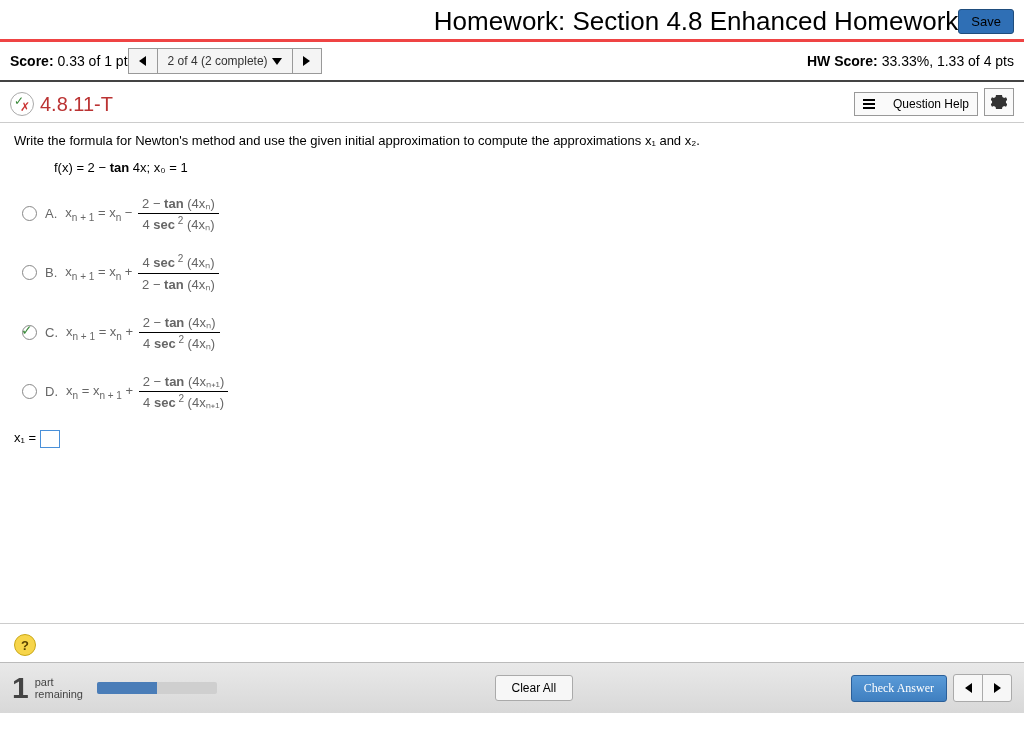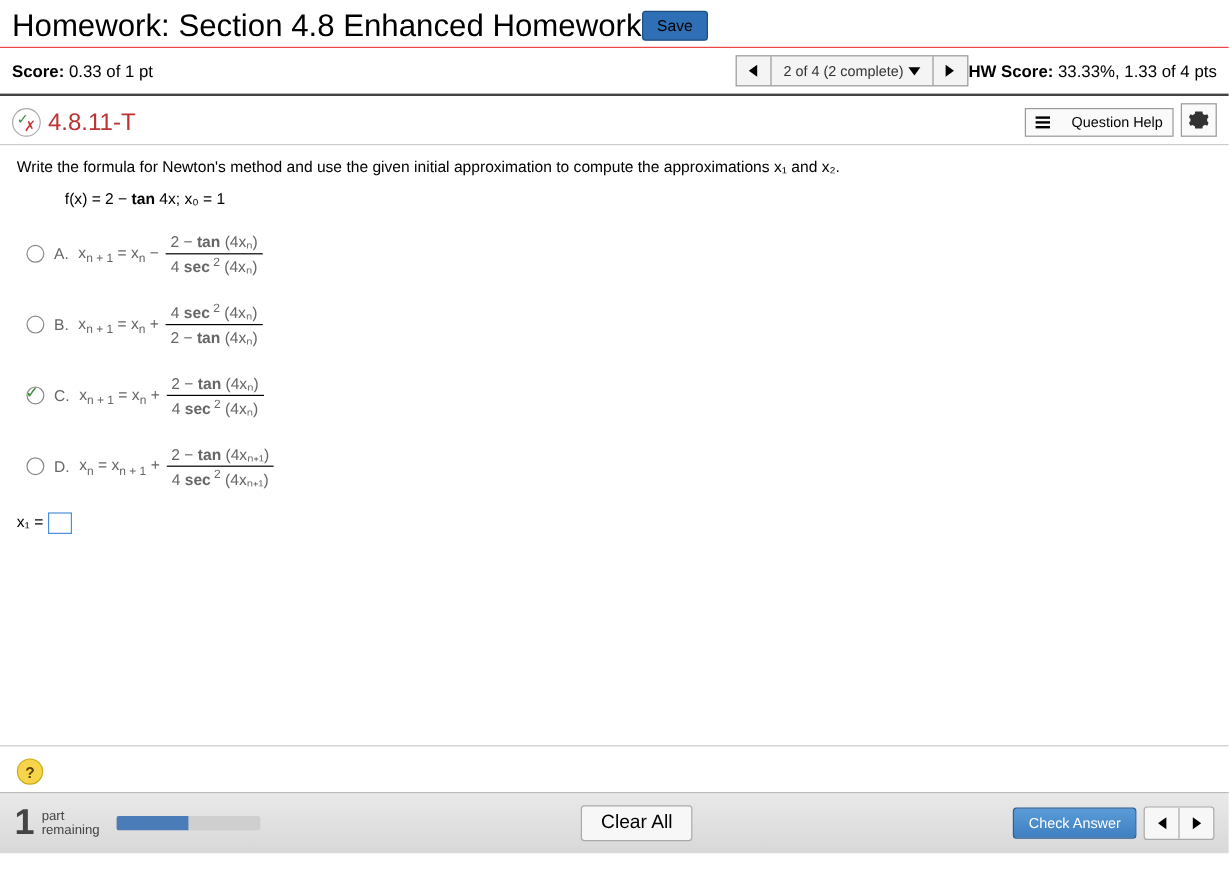--- a/index.html
+++ b/index.html
@@ -1,22 +1,22 @@
 <!DOCTYPE html>
 <html><head>
 <meta charset="utf-8">
 <style>
   html,body{margin:0;padding:0;font-family:Arial,Helvetica,sans-serif;background:#fff;color:#000;}
   body{width:1024px;height:729px;overflow:hidden;}
-  .header{display:flex;align-items:center;justify-content:flex-start;padding:6px 10px 2px 10px;border-bottom:1px solid #ef4444;}
+  .header{display:flex;align-items:center;justify-content:flex-end;padding:6px 10px 2px 10px;border-bottom:3px solid #ef4444;}
   .title{font-size:26px;color:#000;}
   .save-btn{background:#2f6fb5;color:#000000;border:1px solid #1f4d7d;border-radius:3px;padding:4px 12px;font-size:13px;cursor:pointer;}
   .subheader{display:flex;align-items:center;padding:6px 10px;border-bottom:2px solid #444;font-size:14px;}
   .subheader .left{flex:0 0 auto;}
-  .subheader .center{flex:1 1 auto;display:flex;justify-content:flex-end;align-items:center;}
+  .subheader .center{flex:1 1 auto;display:flex;justify-content:flex-start;align-items:center;}
   .subheader .right{flex:0 0 auto;}
   .nav-group{display:flex;align-items:center;border:1px solid #999;background:#f4f4f4;}
   .nav-btn{width:28px;height:24px;display:flex;align-items:center;justify-content:center;border-right:1px solid #999;cursor:pointer;}
   .nav-btn:last-child{border-right:none;}
   .nav-label{padding:0 10px;font-size:12px;color:#333;border-right:1px solid #999;display:flex;align-items:center;height:24px;gap:4px;}
   .qbar{display:flex;align-items:flex-end;padding:6px 10px;border-bottom:1px solid #ccc;}
   .status-icon{width:22px;height:22px;border:1px solid #aaa;border-radius:50%;display:inline-flex;align-items:center;justify-content:center;margin-right:6px;background:#fff;position:relative;}
   .status-icon::before{content:"✓";color:#3a8a3a;font-size:12px;position:absolute;left:3px;top:1px;}
   .status-icon::after{content:"✗";color:#c33;font-size:12px;position:absolute;right:3px;bottom:1px;}
   .qid{font-size:20px;color:#b33;}
@@ -38,22 +38,22 @@
   sup{font-size:10px;}
   .input-box{display:inline-block;width:18px;height:16px;border:1px solid #4a90d9;background:#fff;vertical-align:middle;}
   .hint{color:#1a3fb5;font-size:12px;margin-top:4px;}
   .footer-note{border-top:1px solid #ccc;padding:10px 14px 6px 14px;font-size:13px;display:flex;align-items:center;justify-content:space-between;}
   .footer{display:flex;align-items:center;padding:8px 12px;background:linear-gradient(#e9e9e9,#d8d8d8);border-top:1px solid #bbb;}
   .big1{font-size:30px;font-weight:bold;color:#444;margin-right:6px;}
   .part-rem{font-size:11px;color:#444;line-height:1.1;}
   .progress{width:120px;height:12px;background:#cfcfcf;border-radius:2px;margin-left:14px;position:relative;overflow:hidden;}
   .progress .fill{position:absolute;left:0;top:0;bottom:0;width:50%;background:#4a7db8;}
   .footer .spacer{flex:1;}
-  .clear-btn{border:1px solid #aaa;background:#f7f7f7;border-radius:3px;padding:5px 16px;font-size:16px;cursor:pointer;}
-  .check-btn{border:1px solid #2a5f99;background:linear-gradient(#5a9bd8,#3f7fc0);color:#fff;border-radius:3px;padding:5px 12px;font-size:12px;cursor:pointer;margin-right:6px;}
+  .clear-btn{border:1px solid #aaa;background:#f7f7f7;border-radius:3px;padding:5px 16px;font-size:12px;cursor:pointer;}
+  .check-btn{border:1px solid #2a5f99;background:linear-gradient(#5a9bd8,#3f7fc0);color:#fff;border-radius:3px;padding:5px 12px;font-size:12px;cursor:pointer;margin-right:6px;font-family:Liberation Serif, serif;}
   .pn-group{display:flex;border:1px solid #aaa;background:#f7f7f7;border-radius:3px;overflow:hidden;}
   .pn-btn{width:28px;height:26px;display:flex;align-items:center;justify-content:center;cursor:pointer;}
   .pn-btn:first-child{border-right:1px solid #aaa;}
   .help-badge{width:20px;height:20px;border-radius:50%;background:#f7d54a;border:1px solid #caa818;display:flex;align-items:center;justify-content:center;font-size:13px;font-weight:bold;color:#5a4200;cursor:pointer;}
   .tri{width:0;height:0;display:inline-block;}
   .tri.l{border-top:5px solid transparent;border-bottom:5px solid transparent;border-right:7px solid #000;}
   .tri.r{border-top:5px solid transparent;border-bottom:5px solid transparent;border-left:7px solid #000;}
   .tri.d{border-left:5px solid transparent;border-right:5px solid transparent;border-top:7px solid #000;}
   .list-icon{display:inline-block;width:12px;height:10px;background:linear-gradient(#000,#000) 0 0/100% 2px no-repeat,linear-gradient(#000,#000) 0 4px/100% 2px no-repeat,linear-gradient(#000,#000) 0 8px/100% 2px no-repeat;}
   b{font-weight:bold;}

